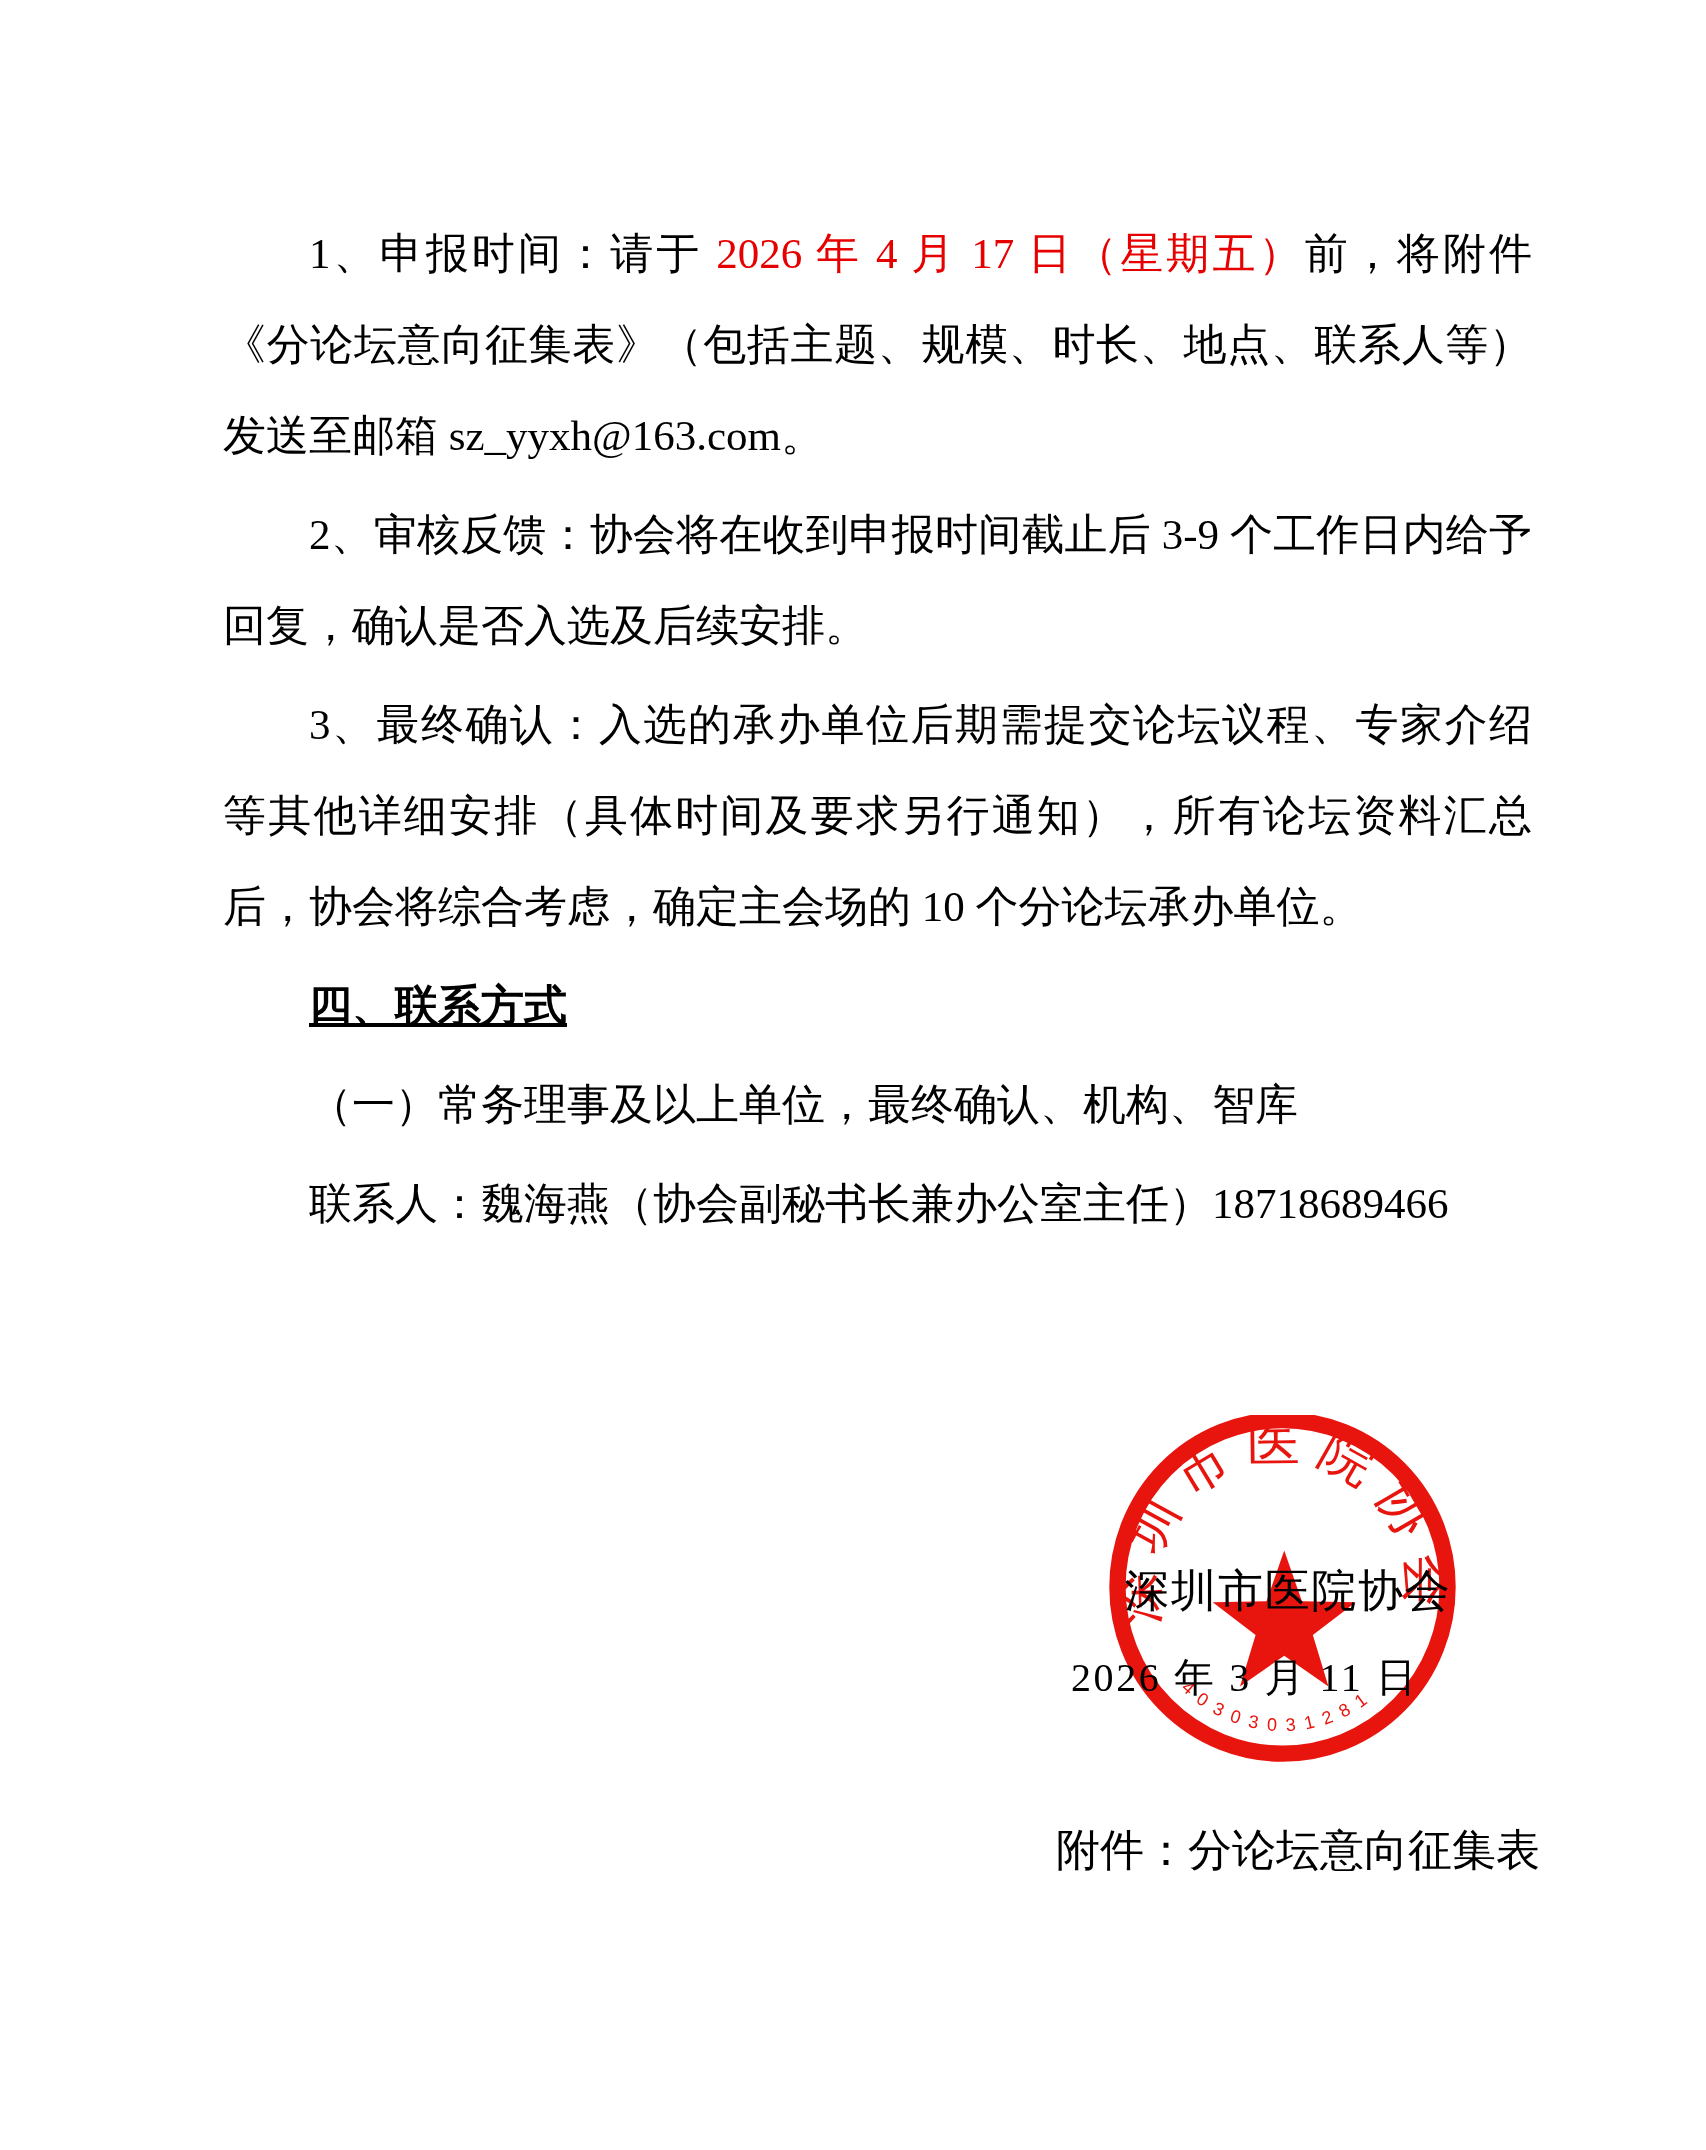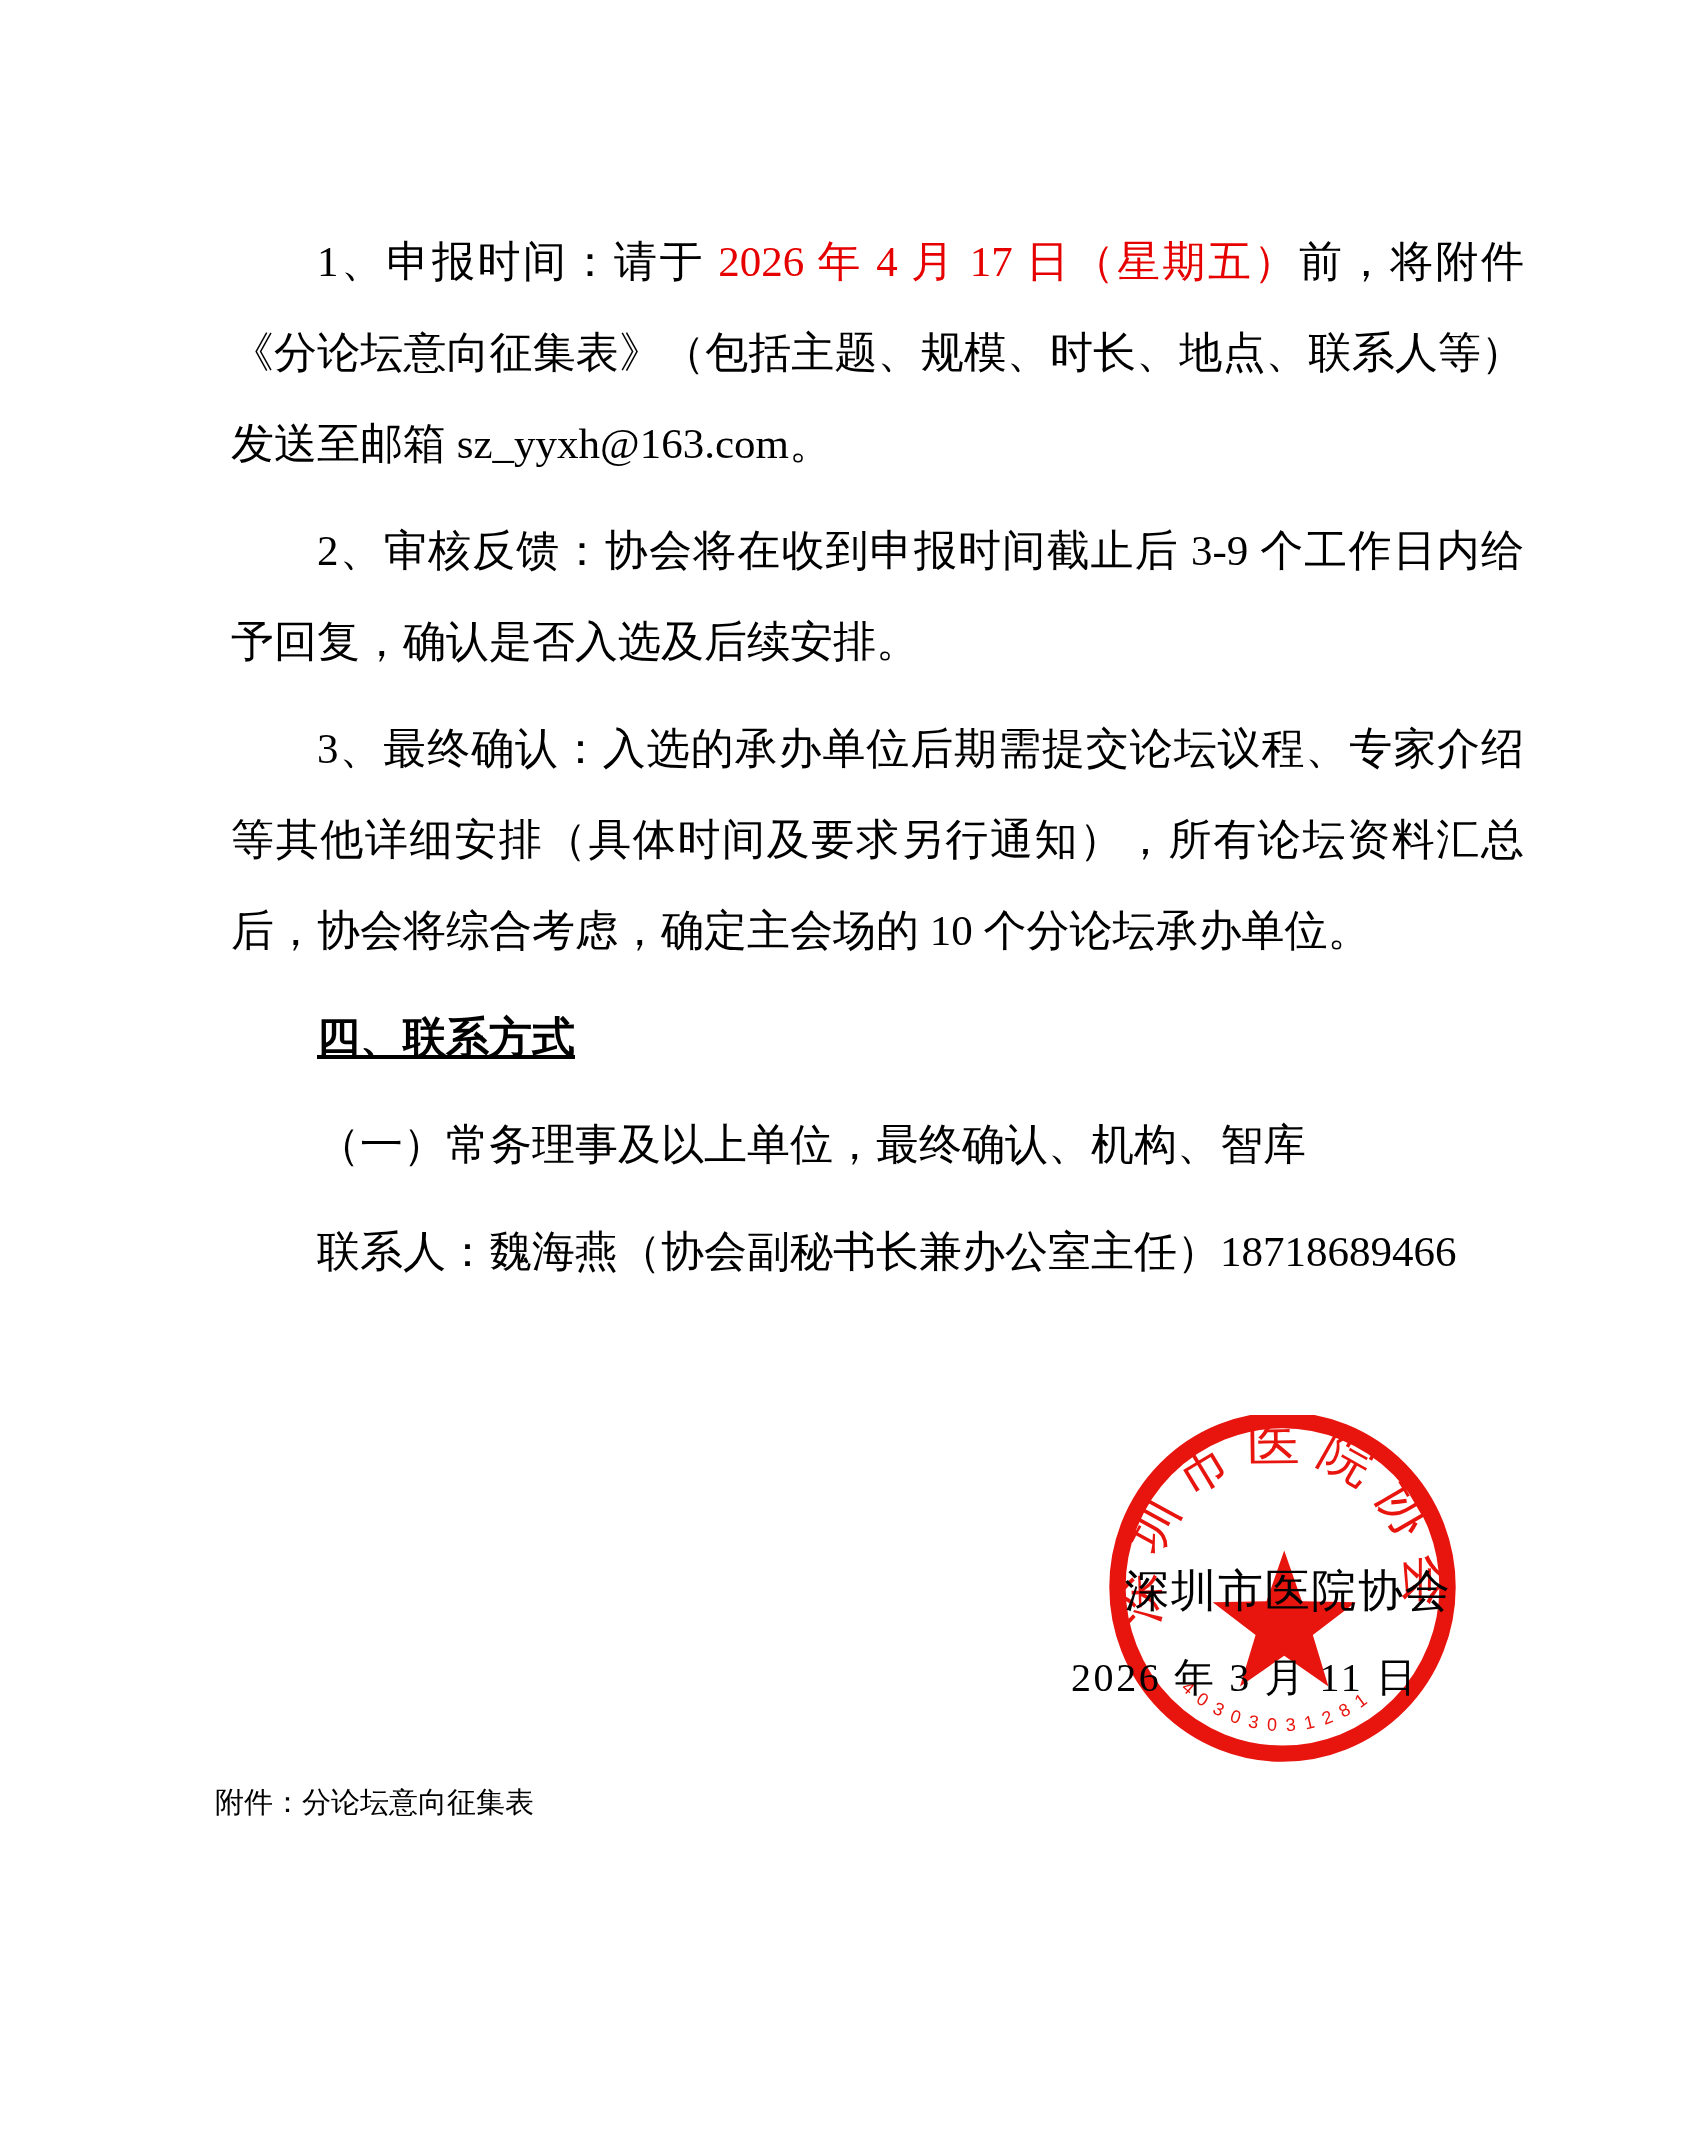--- a/index.html
+++ b/index.html
@@ -15,21 +15,21 @@
   .body-text{
     position:absolute;
     left:215px;
     top:200px;
     width:1325px;
     font-size:43px;
     line-height:91px;
     text-align:justify;
   }
   .body-text p{
-    margin:16px;
+    margin:8px;
     padding:0;
     text-indent:2em;
     word-break:break-word;
   }
   .highlight{ color:#e60000; }
   .heading{ font-weight:bold;text-decoration:underline; }
   .seal{
     position:absolute;
     left:1108px;
     top:1415px;
@@ -55,25 +55,26 @@
     width:434px;
     text-align:left;
     font-size:40px;
     line-height:64px;
     letter-spacing:2.6px;
     z-index:2;
   }
   .attachment{
     position:absolute;
     left:215px;
-    top:1757px;
+    top:1805px;
     width:1325px;
-    font-size:29px;
+    font-size:44px;
     line-height:91px;
     z-index:2;
+    text-align:right;
   }
 </style>
 </head>
 <body>
 
 <div class="page">
 
   <div class="body-text">
     <p><span>1、申报时间：请于 </span><span class="highlight">2026 年 4 月 17 日（星期五）</span><span>前，将附件《分论坛意向征集表》（包括主题、规模、时长、地点、联系人等）发送至邮箱 sz_yyxh@163.com。</span></p>
     <p>2、审核反馈：协会将在收到申报时间截止后 3-9 个工作日内给予回复，确认是否入选及后续安排。</p>

